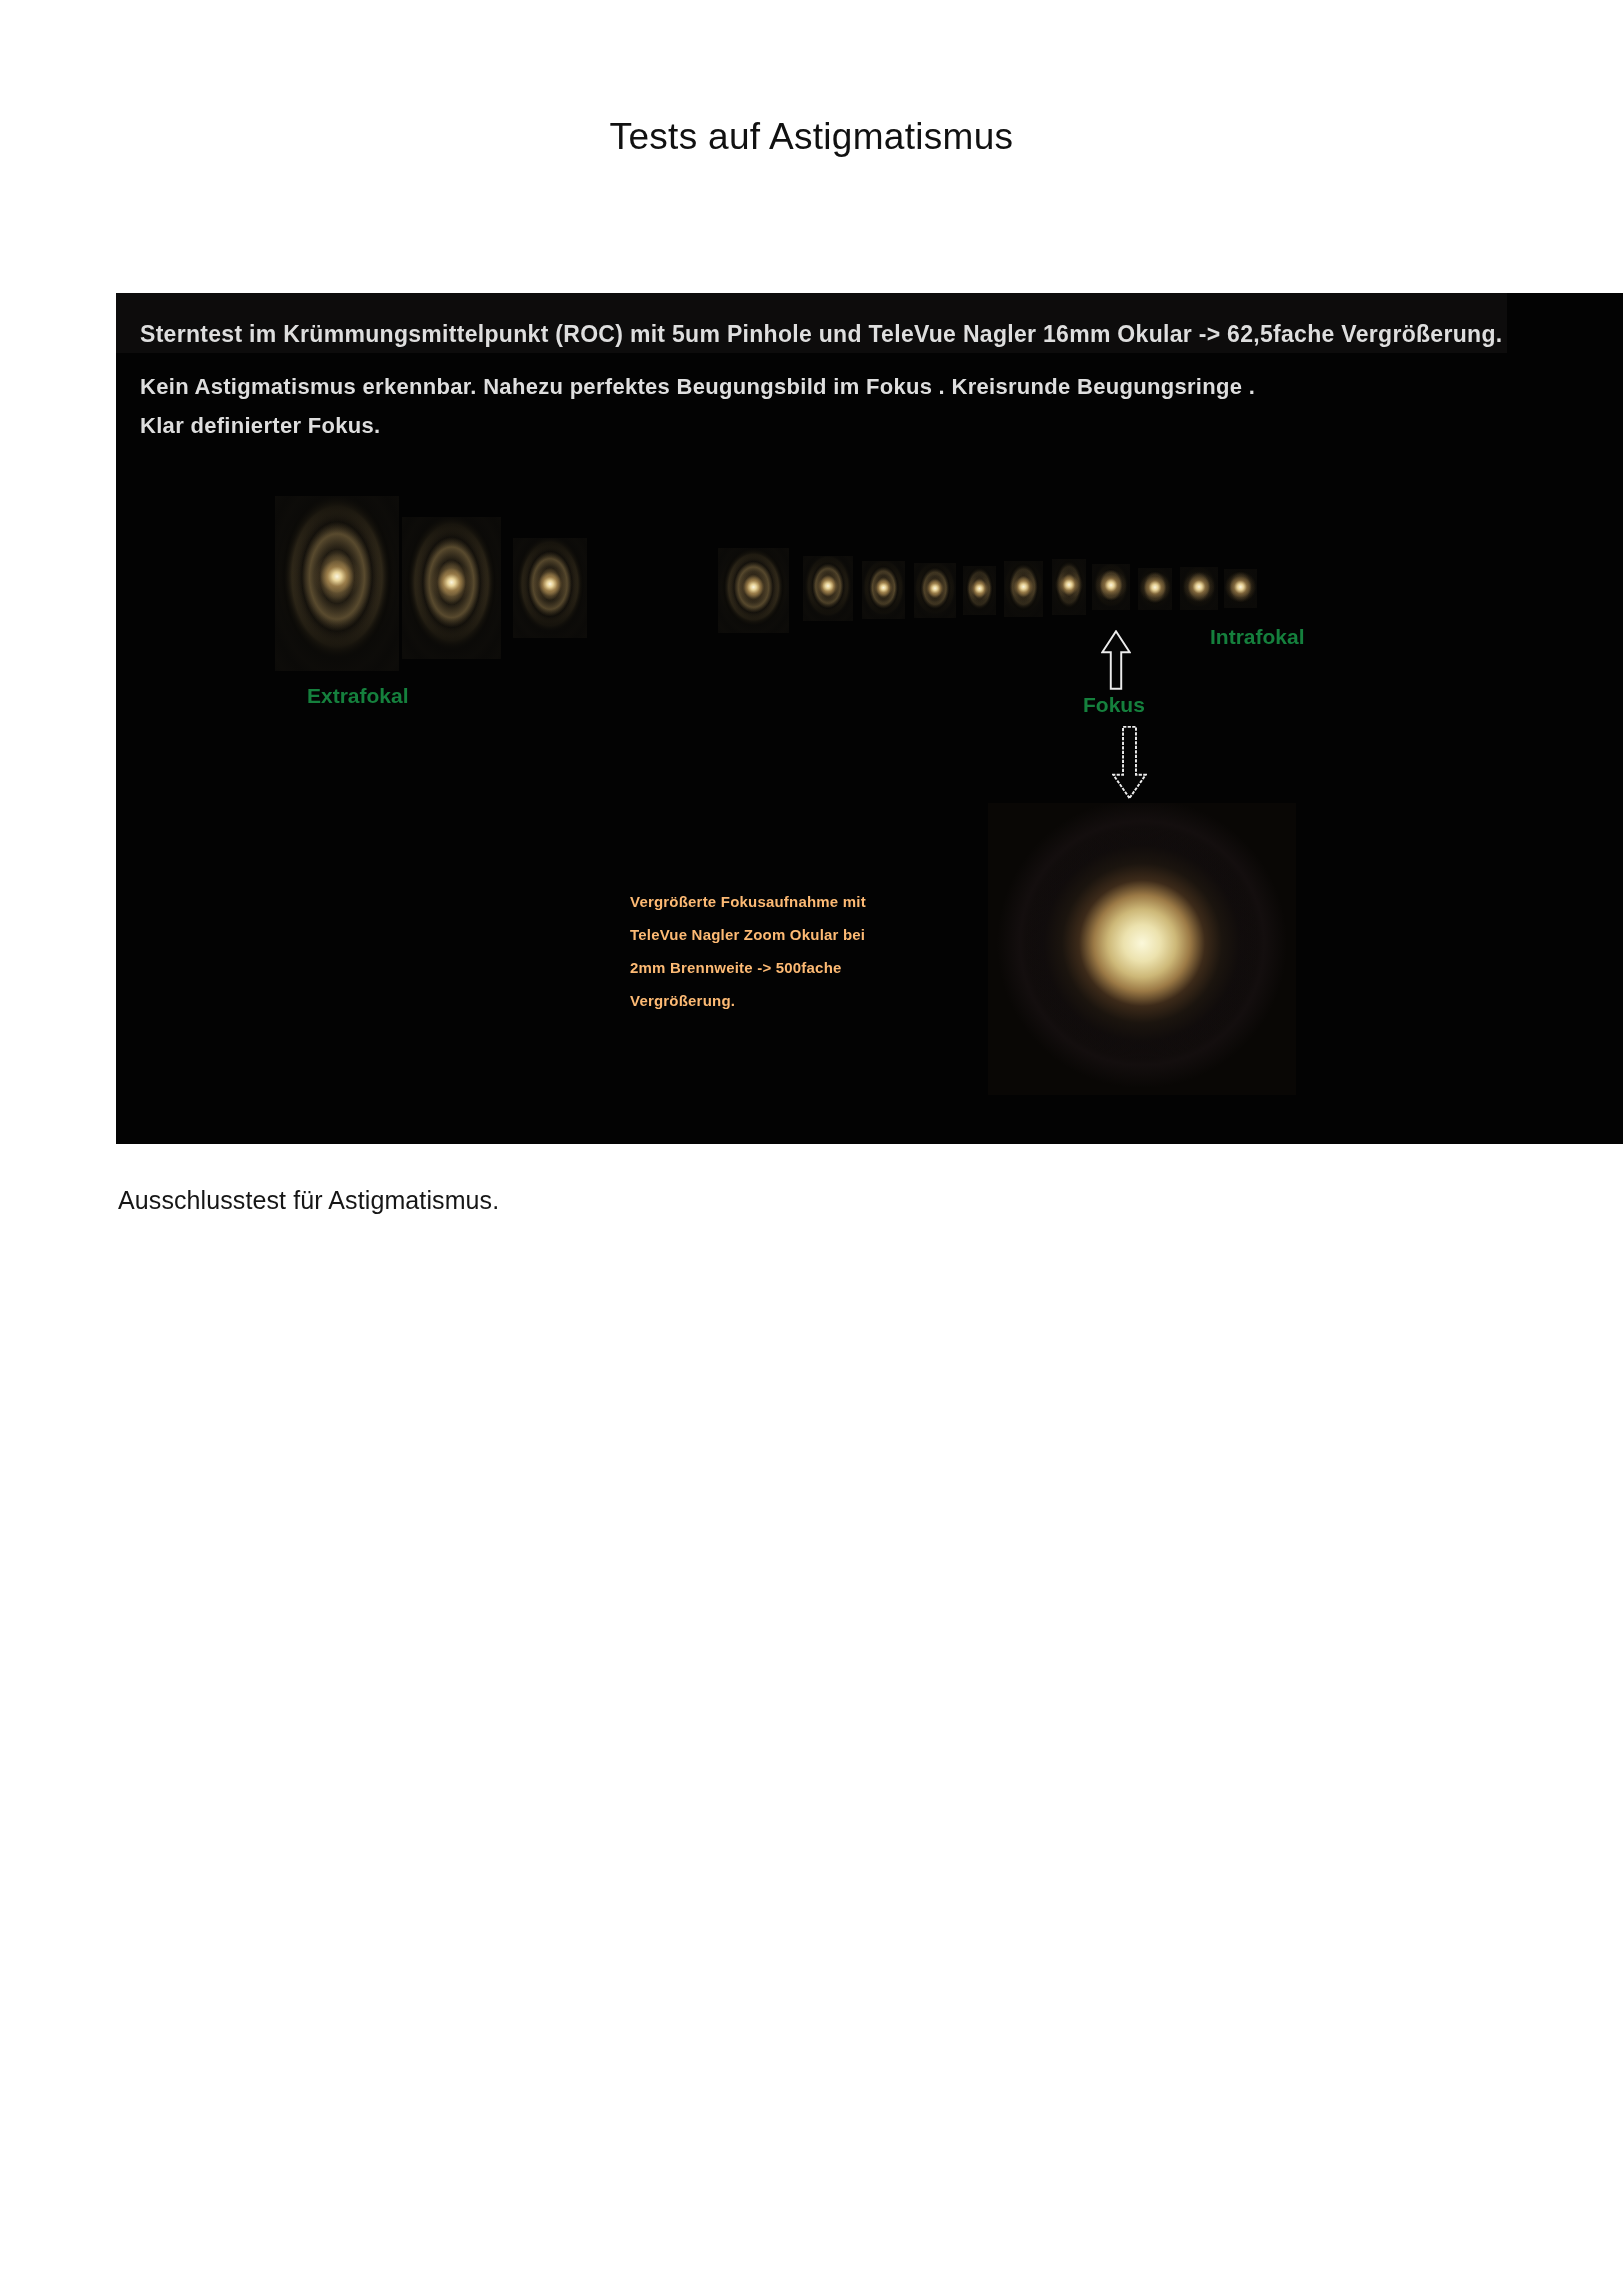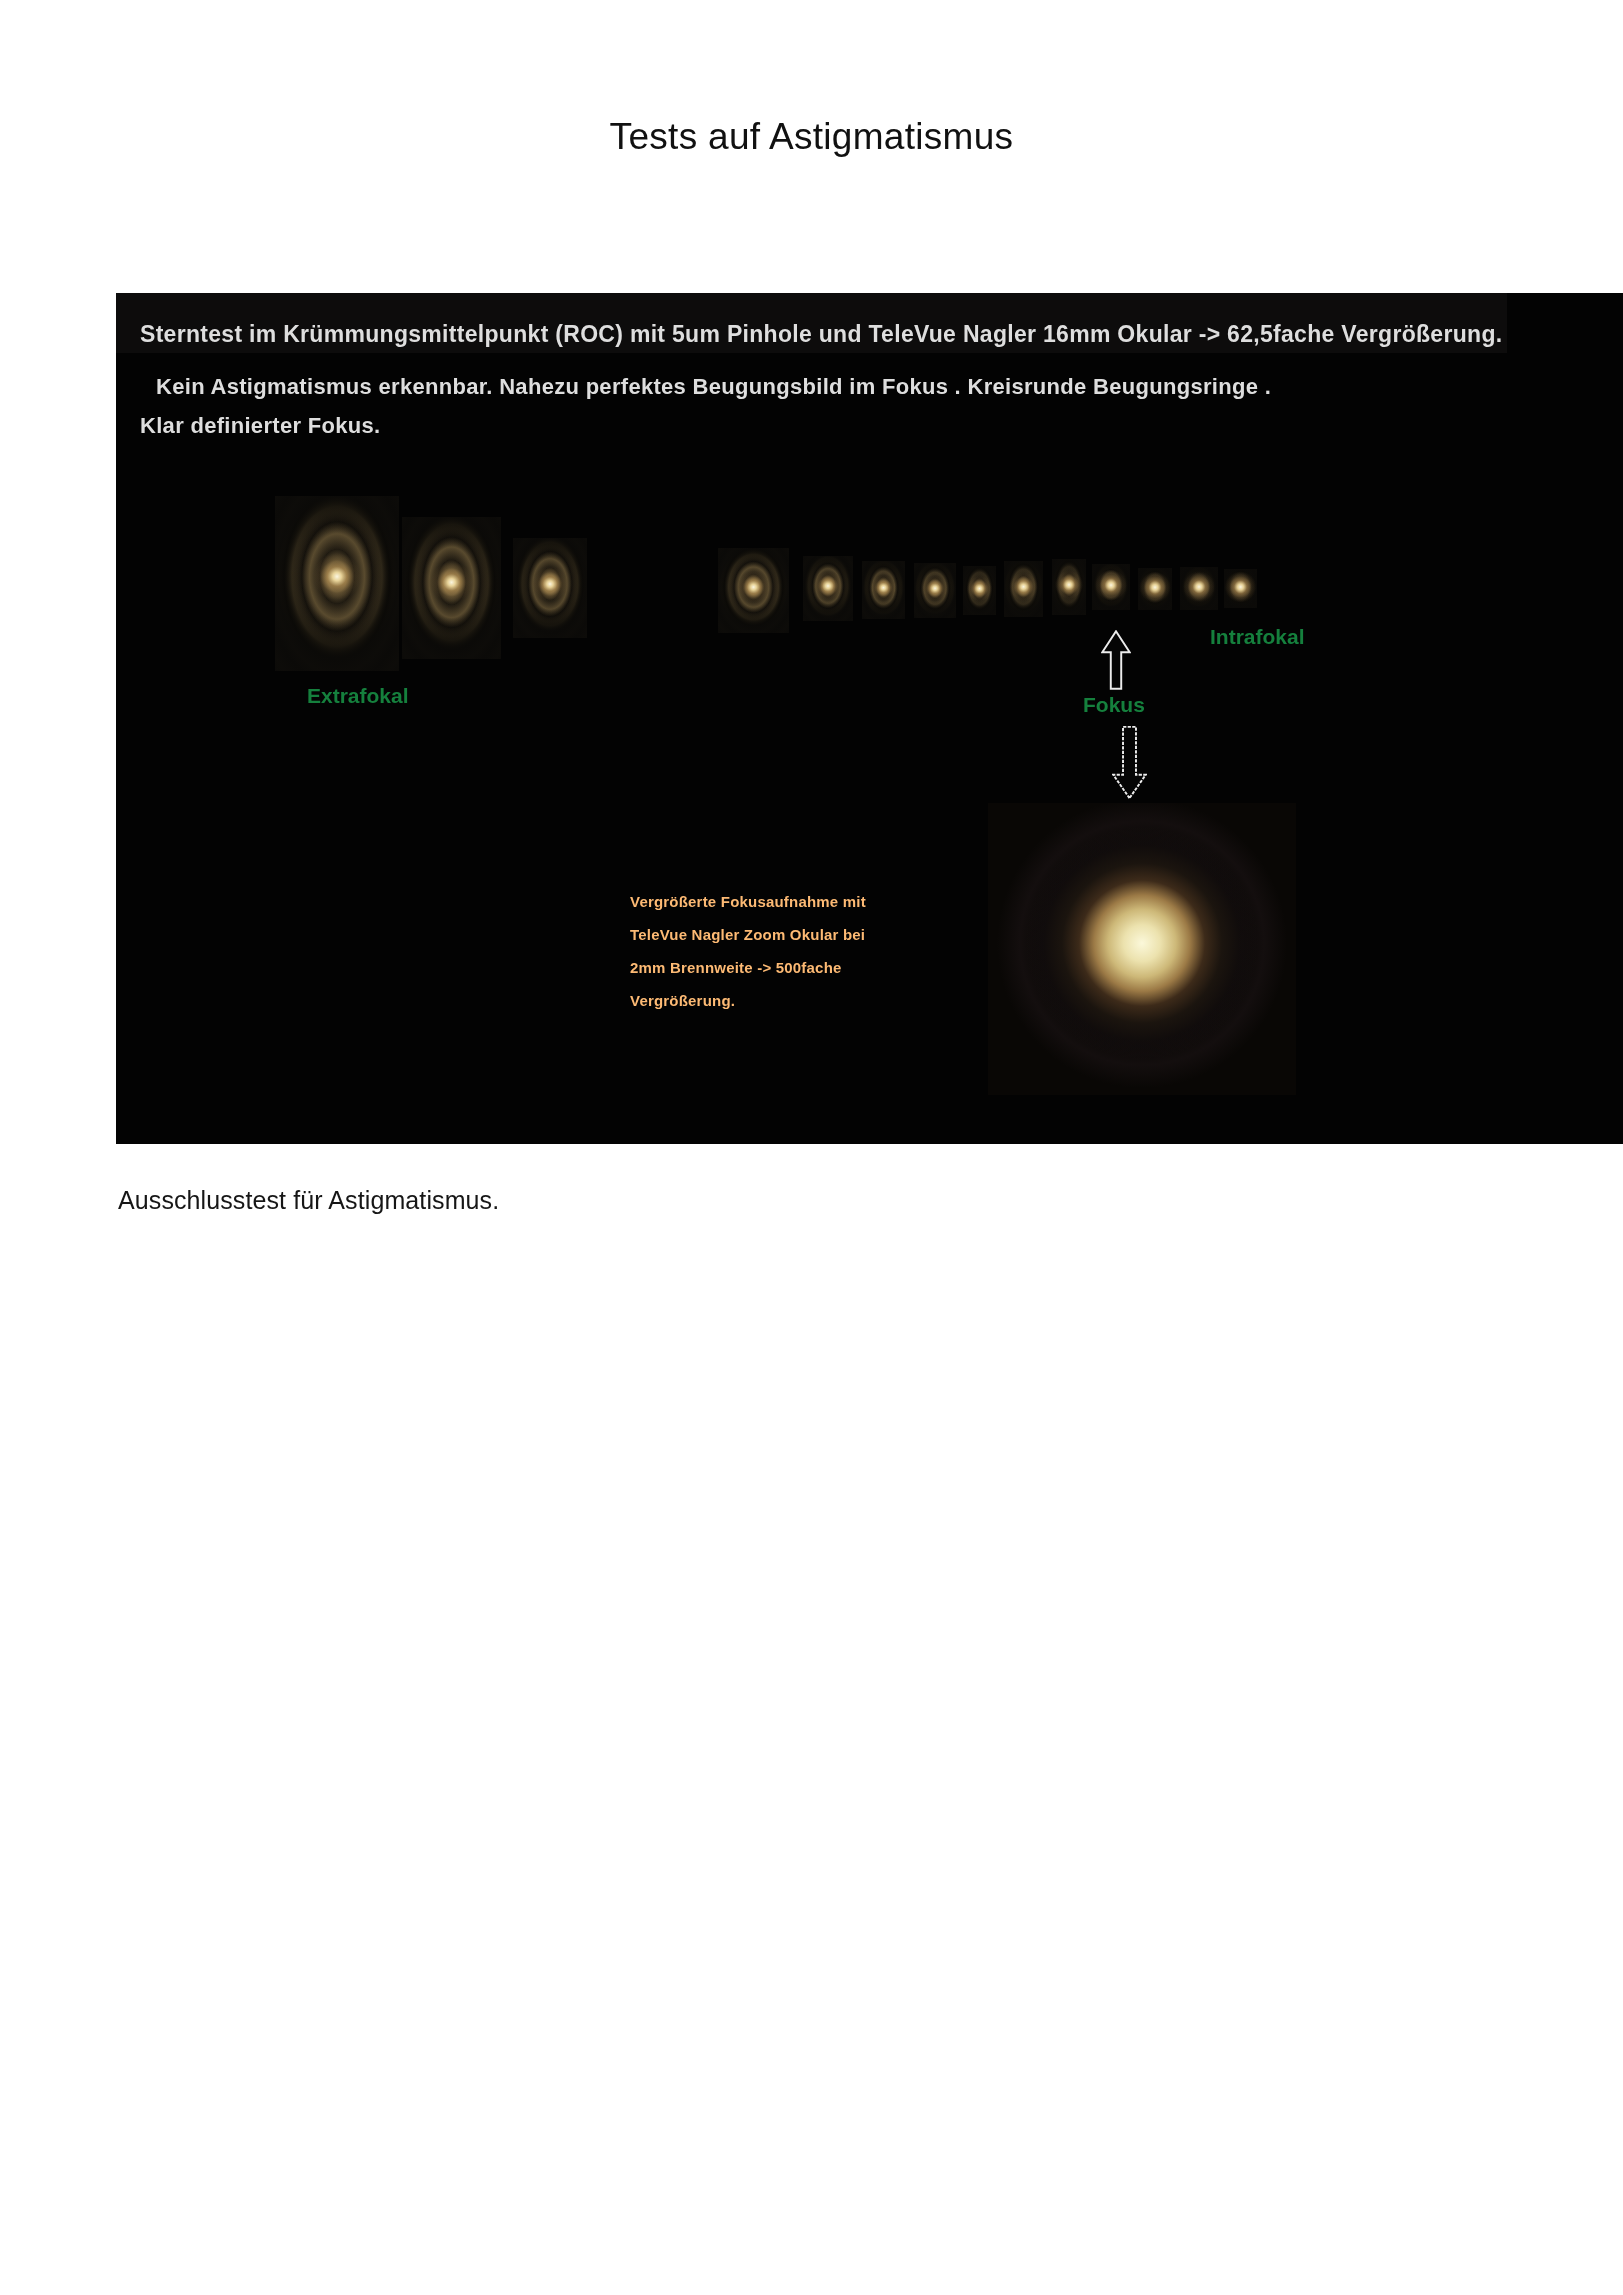--- a/index.html
+++ b/index.html
@@ -18,21 +18,21 @@
     background:#030303; overflow:hidden;
   }
   .figure .topstrip {
     position:absolute; left:0; top:0; width:1391px; height:60px; background:#0d0c0c;
   }
   .fig-heading {
     position:absolute; color:#dedede; font-weight:700; white-space:nowrap;
     letter-spacing:0.3px;
   }
   .fh1 { left:24px; top:27.5px;  font-size:23px; }
-  .fh2 { left:40px; top:81px; font-size:22px; }
+  .fh2 { left:24px; top:81px; font-size:22px; }
   .fh3 { left:24px; top:120px; font-size:22px; }
   .fig-label {
     position:absolute; color:#15803d; font-weight:600; font-size:21px; white-space:nowrap;
   }
   .lbl-extra { left:191px;  top:391px; }
   .lbl-intra { left:1094px; top:332px; }
   .lbl-fokus { left:967px; top:400px; }
   
   .star {
     position:absolute;

